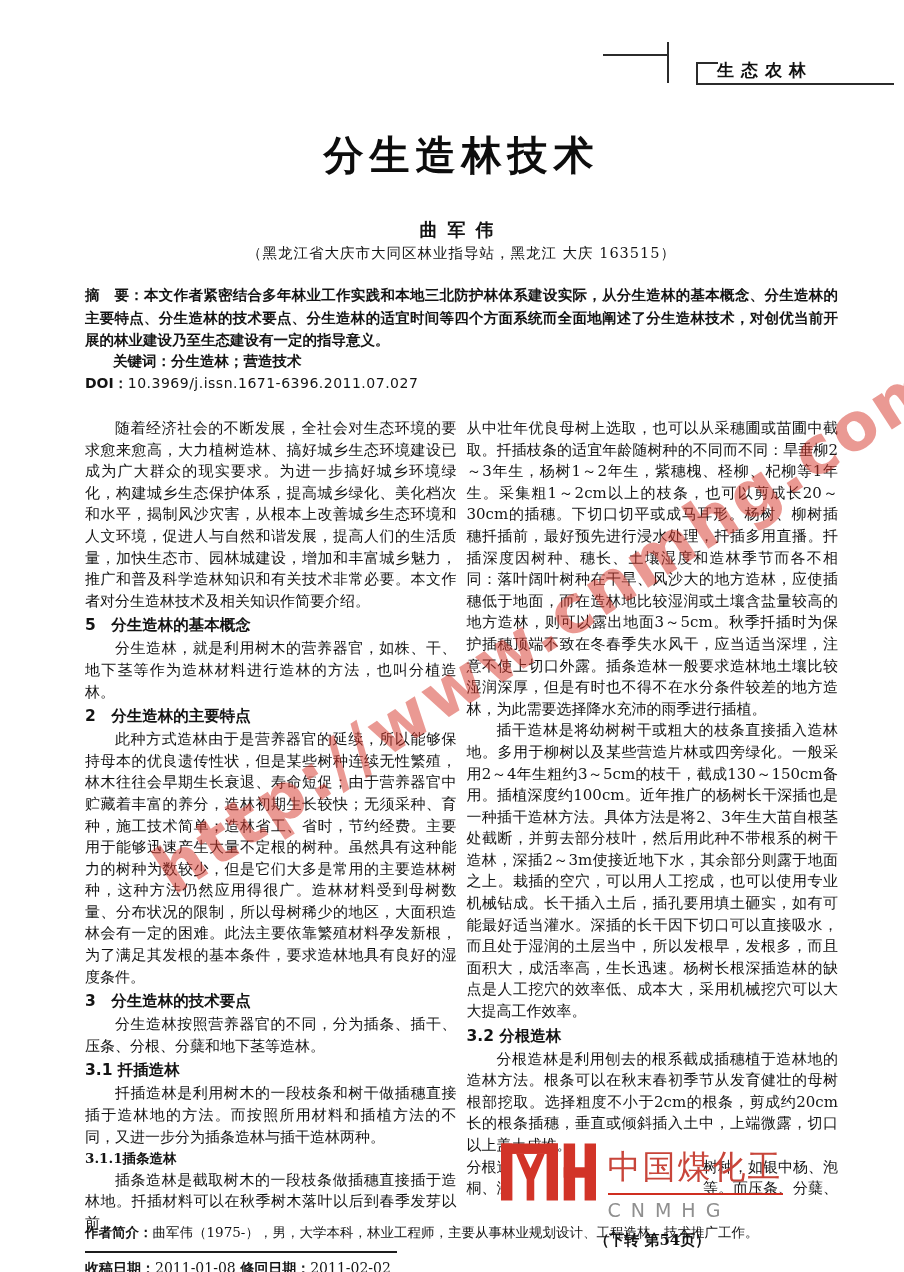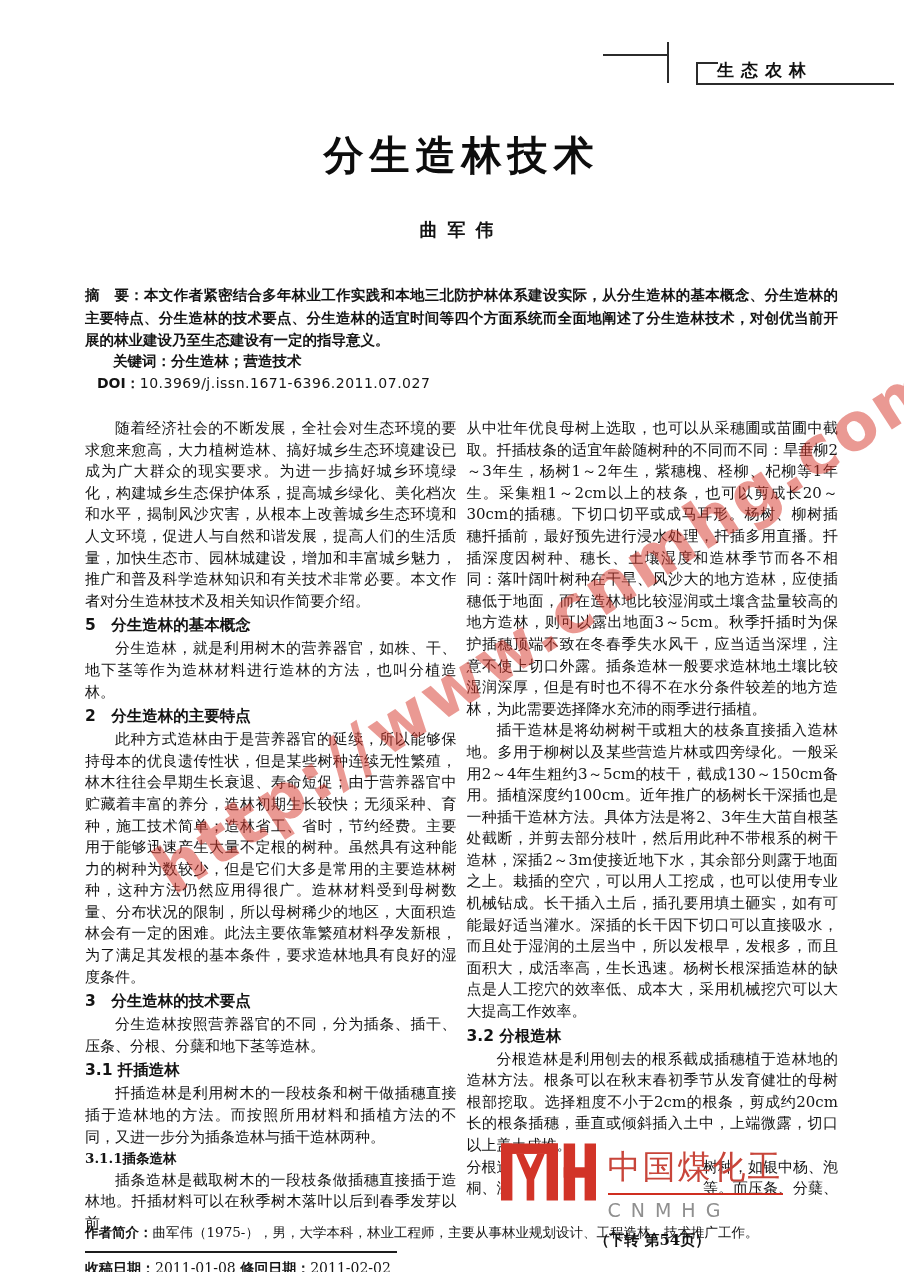--- a/index.html
+++ b/index.html
@@ -30,21 +30,21 @@
   }
   
   .abstract{
     position:absolute;left:85px;top:284px;width:753px;
     font-size:14.5px;line-height:22.5px;text-align:justify;font-weight:600;
   }
   .abstract .lbl{font-family:"DejaVu Sans","Liberation Sans",sans-serif;font-weight:bold;margin-top:34px;}
   .kwline{position:absolute;left:85px;top:352px;width:753px;font-size:14.5px;font-weight:600;margin-left:28px;}
   .kwline .lbl{font-family:"DejaVu Sans","Liberation Sans",sans-serif;font-weight:bold;}
   .doiline{position:absolute;left:85px;top:375px;width:753px;font-size:14px;}
-  .doiline .lbl{font-family:"DejaVu Sans","Liberation Sans",sans-serif;font-weight:bold;margin-left:12px;}
+  .doiline .lbl{font-family:"DejaVu Sans","Liberation Sans",sans-serif;font-weight:bold;}
   .doiline .val{font-family:"DejaVu Sans","Liberation Sans",sans-serif;letter-spacing:0.5px;}
   
   .columns{position:absolute;left:85px;top:418px;width:753px;display:flex;gap:10px;}
   .col{width:372px;}
   .para{font-size:15px;line-height:21.6px;text-align:justify;text-indent:2em;}
   .para.cont{text-indent:0;}
   .h-l1{font-family:"DejaVu Sans","Liberation Sans",sans-serif;font-weight:bold;font-size:15.5px;line-height:24px;margin:1px 0;}
   .h-l2{font-family:"DejaVu Sans","Liberation Sans",sans-serif;font-weight:bold;font-size:15.5px;line-height:24px;margin:1px 0;}
   .h-l3{font-weight:bold;font-size:13.5px;line-height:21.6px;}
   
@@ -82,20 +82,21 @@
     <line x1="5" y1="19" x2="70" y2="19" stroke="#2b2b2b" stroke-width="2"></line>
     <line x1="70" y1="6" x2="70" y2="47" stroke="#2b2b2b" stroke-width="2"></line>
     <line x1="99" y1="27" x2="99" y2="48" stroke="#2b2b2b" stroke-width="2"></line>
     <line x1="98" y1="27" x2="120" y2="27" stroke="#2b2b2b" stroke-width="2"></line>
     <line x1="98" y1="48" x2="296" y2="48" stroke="#2b2b2b" stroke-width="2"></line>
   </svg>
   <div class="hdr-tag">生态农林</div>
 
   <div class="title">分生造林技术</div>
   <div class="author">曲军伟</div>
+  <div class="affil">（黑龙江省大庆市大同区林业指导站，黑龙江 大庆 163515）</div>
 
   <div class="abstract"><span class="lbl">摘　要：</span><span>本文作者紧密结合多年林业工作实践和本地三北防护林体系建设实际，从分生造林的基本概念、分生造林的主要特点、分生造林的技术要点、分生造林的适宜时间等四个方面系统而全面地阐述了分生造林技术，对创优当前开展的林业建设乃至生态建设有一定的指导意义。</span></div>
   <div class="kwline"><span class="lbl">关键词：</span><span>分生造林；营造技术</span></div>
   <div class="doiline"><span class="lbl">DOI：</span><span class="val">10.3969/j.issn.1671-6396.2011.07.027</span></div>
 
   <div class="columns">
     <div class="col">
       <div id="left-blocks">
           <div class="para">随着经济社会的不断发展，全社会对生态环境的要求愈来愈高，大力植树造林、搞好城乡生态环境建设已成为广大群众的现实要求。为进一步搞好城乡环境绿化，构建城乡生态保护体系，提高城乡绿化、美化档次和水平，揭制风沙灾害，从根本上改善城乡生态环境和人文环境，促进人与自然和谐发展，提高人们的生活质量，加快生态市、园林城建设，增加和丰富城乡魅力，推广和普及科学造林知识和有关技术非常必要。本文作者对分生造林技术及相关知识作简要介绍。</div>
           <div class="h-l1">5　分生造林的基本概念</div>

